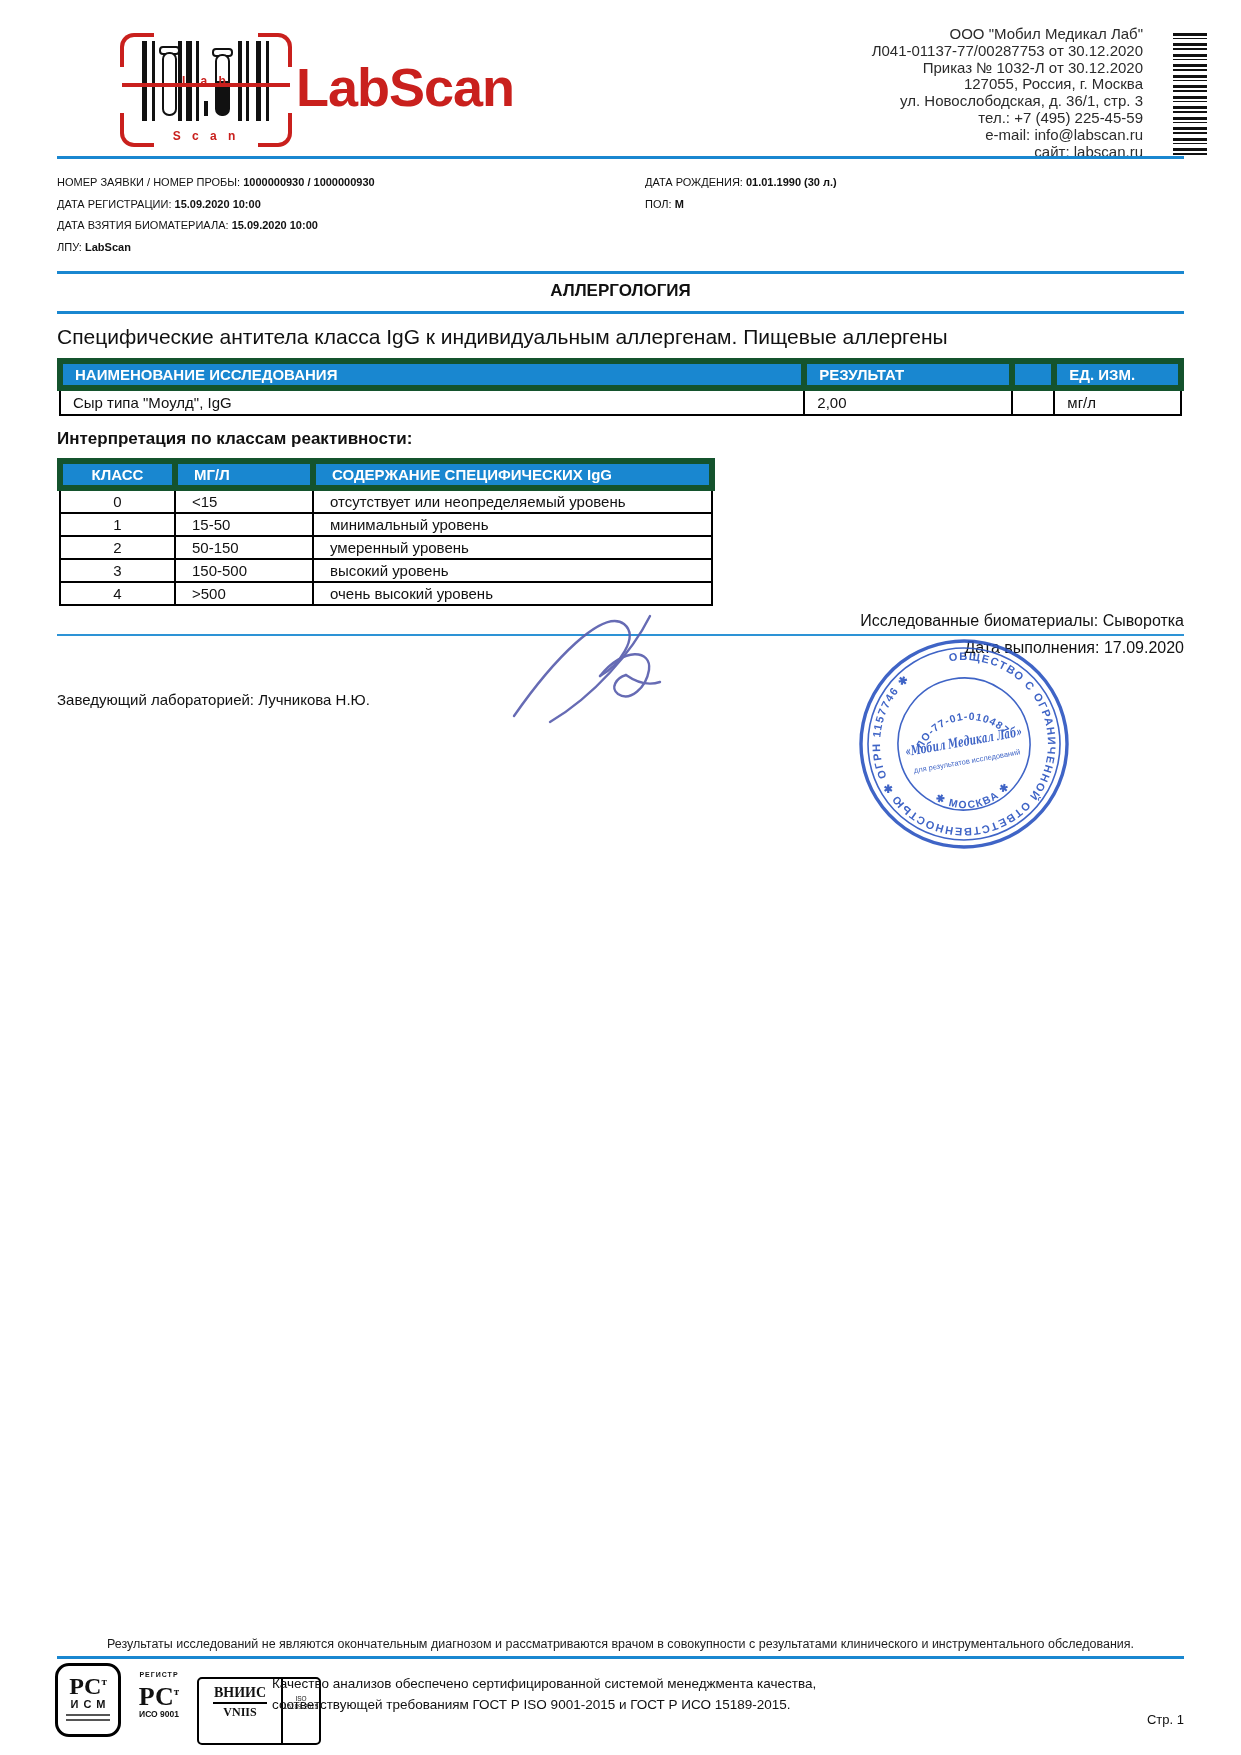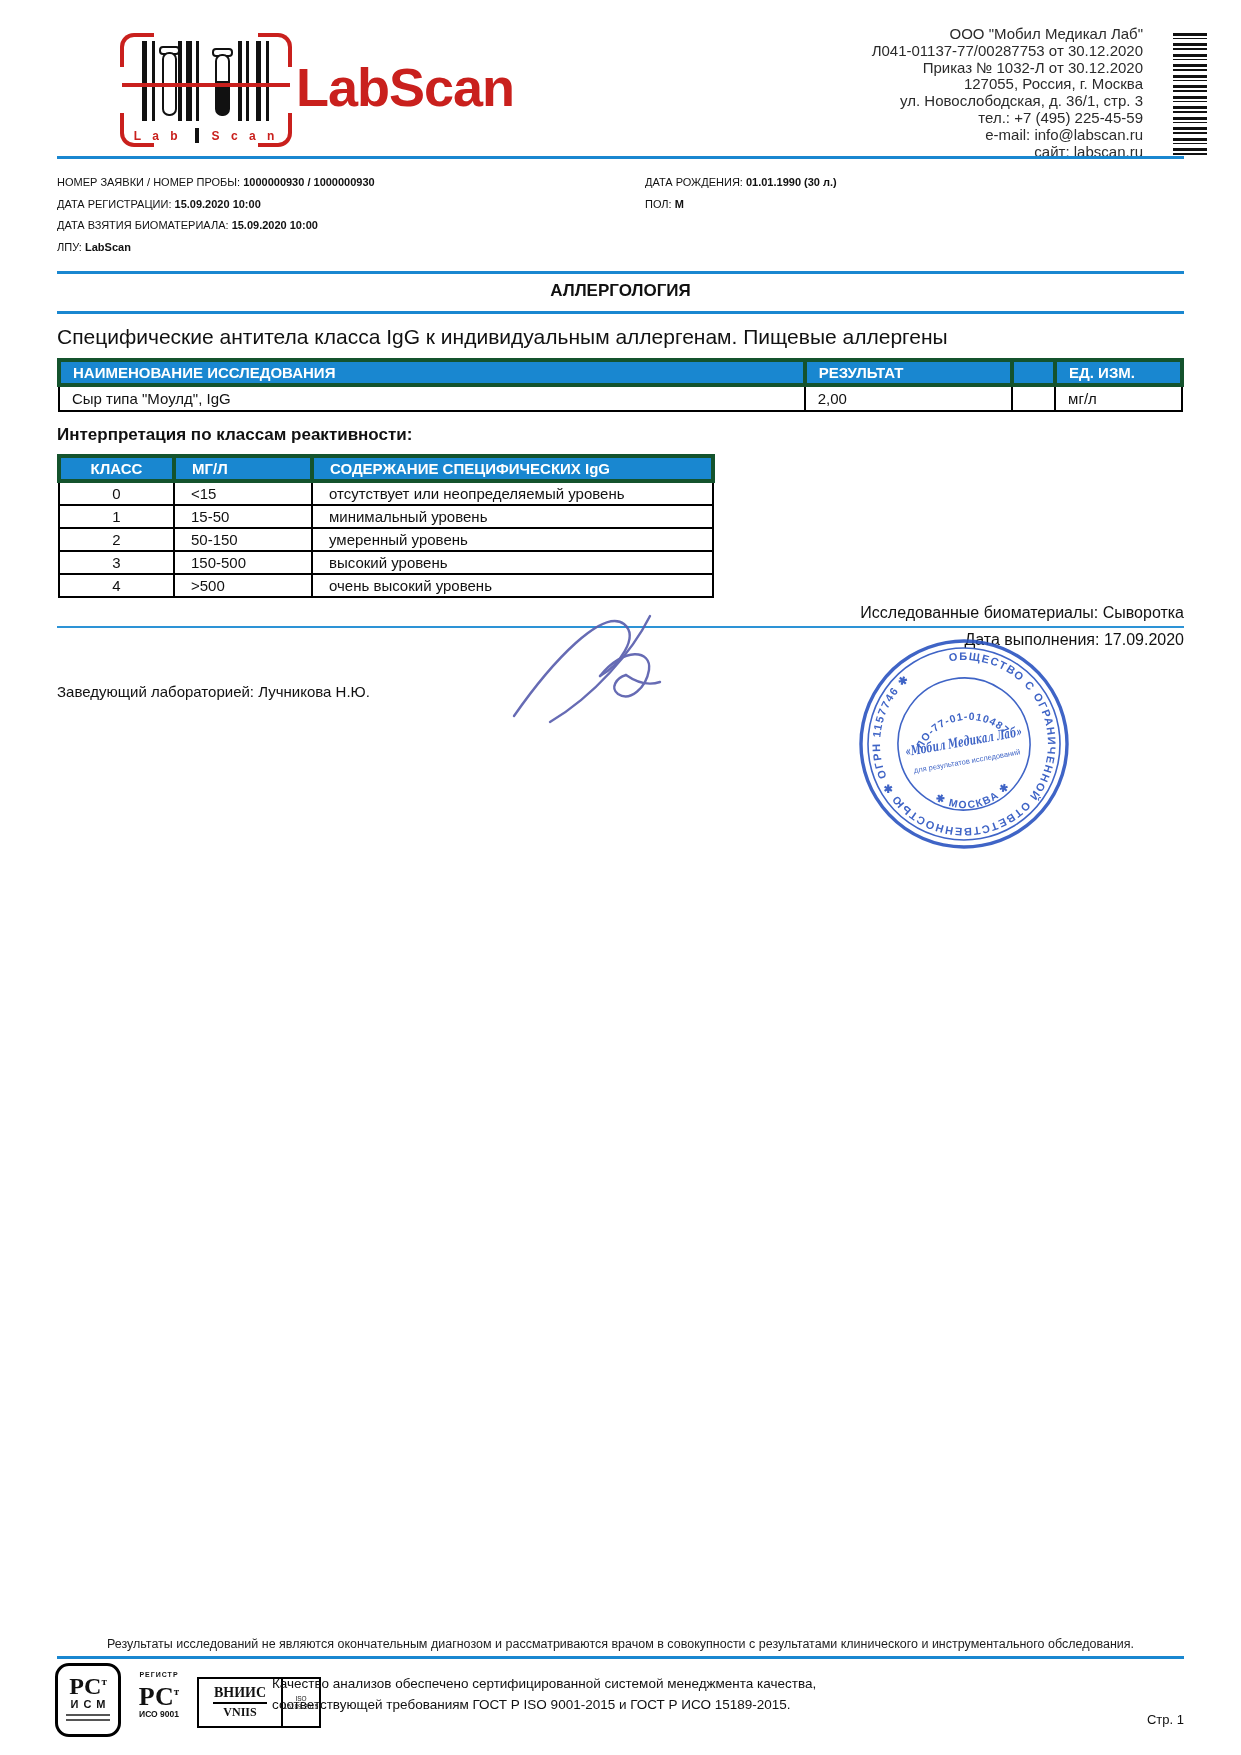--- a/index.html
+++ b/index.html
@@ -7,21 +7,21 @@
   .page { position:relative; width:1241px; height:1755px; background:#fff; margin:0 auto; overflow:hidden; }
 
   
   .logo-box { position:absolute; left:120px; top:33px; width:172px; height:114px; }
   .corner { position:absolute; width:34px; height:34px; border:4px solid #c9201d; }
   .corner.tl { left:0; top:0; border-right:none; border-bottom:none; border-top-left-radius:14px; }
   .corner.tr { right:0; top:0; border-left:none; border-bottom:none; border-top-right-radius:14px; }
   .corner.bl { left:0; bottom:0; border-right:none; border-top:none; border-bottom-left-radius:14px; }
   .corner.br { right:0; bottom:0; border-left:none; border-top:none; border-bottom-right-radius:14px; }
   .logo-caption { position:absolute; left:0; right:0; bottom:4px; display:flex; justify-content:center; align-items:center; gap:13px;
-                  color:#c9201d; font-size:12px; font-weight:bold; letter-spacing:4px; }
+                  color:#c9201d; font-size:12px; font-weight:bold; letter-spacing:4px;flex-direction:column; }
   .logo-caption .bar { width:4px; height:15px; background:#111; }
   .brand { position:absolute; left:296px; top:56px; font-size:54px; font-weight:bold; color:#c9201d; letter-spacing:-1px; }
   .company { position:absolute; right:98px; top:26px; text-align:right; font-size:15px; line-height:16.8px; color:#2b2b2b; }
   .barcode { position:absolute; right:34px; top:33px; width:34px; height:124px;
              background:repeating-linear-gradient(180deg,#111 0 3px,#fff 3px 5px,#111 5px 6px,#fff 6px 10px,#111 10px 13px,#fff 13px 15px,#111 15px 17px,#fff 17px 21px); }
 
   .rule { position:absolute; left:57px; right:57px; height:3px; background:#1987d0; }
   .rule.r1 { top:156px; }
   .rule.r2 { top:271px; }
   .rule.r3 { top:311px; }
@@ -32,21 +32,21 @@
   .info .col-r { flex:1; }
   .info b { font-weight:bold; }
 
   .section-title { position:absolute; left:57px; right:57px; top:281px; text-align:center; font-size:17px; font-weight:bold; }
 
   
   .main { position:absolute; left:57px; right:57px; top:325px; }
   .panel-title { font-size:21px; font-weight:normal; margin-bottom:9px; }
 
   table { border-collapse:collapse; }
-  th { background:#1987d0; color:#fff; font-size:15px; font-weight:bold; text-align:left; padding:2px 12px; border:4px solid #14532d; }
+  th { background:#1987d0; color:#fff; font-size:15px; font-weight:bold; text-align:left; padding:2px 12px; border:6px solid #14532d; }
   td { font-size:15px; padding:3px 12px; border:2px solid #000; background:#fff; }
 
   table.results { width:100%; margin-bottom:13px; }
   table.results col.c-name { width:66.4%; }
   table.results col.c-res  { width:18.5%; }
   table.results col.c-gap  { width:3.8%;  }
   table.results col.c-unit { width:11.3%; }
 
   .interp-title { font-size:17px; font-weight:bold; margin:2px 0 9px; }
   table.interp { width:658px; }
@@ -71,21 +71,21 @@
   .certs { position:absolute; left:55px; top:1663px; display:flex; align-items:flex-start; gap:8px; }
   .cert1 { width:66px; height:74px; border:3px solid #000; border-radius:14px; text-align:center; padding-top:3px; }
   .rst-glyph { font-size:24px; font-weight:bold; font-family:"Liberation Serif", serif; line-height:24px; }
   .rst-glyph sup { font-size:11px; }
   .cert1 .ism { font-size:11px; font-weight:bold; letter-spacing:5px; padding-left:5px; line-height:13px; }
   .fake-line { height:2px; background:#555; margin:3px 8px 0; }
   .cert2 { width:60px; height:72px; text-align:center; padding-top:2px; margin-top:6px; }
   .cert2 .arc { font-size:7px; font-weight:bold; letter-spacing:1px; }
   .cert2 .rst-glyph { font-size:26px; line-height:26px; }
   .cert2 .iso { font-size:8.5px; font-weight:bold; line-height:9px; }
-  .cert3 { display:flex; margin-top:14px; border:2.5px solid #000; border-radius:0; height:51px; }
+  .cert3 { display:flex; margin-top:14px; border:2.5px solid #000; border-radius:5px; height:68px; }
   .cert3 .vniis { width:82px; text-align:center; font-family:"Liberation Serif", serif; font-weight:bold; padding-top:6px; }
   .cert3 .vniis .l1 { font-size:14px; line-height:15px; }
   .cert3 .vniis .sep { height:2px; background:#000; margin:2px 14px; }
   .cert3 .vniis .l2 { font-size:12px; line-height:13px; }
   .cert3 .iso-tab { width:38px; border-left:2.5px solid #000; font-size:6.5px; line-height:8px; text-align:center; padding-top:16px; }
   .quality { position:absolute; left:272px; top:1673px; font-size:13.5px; line-height:21px; }
   .page-num { position:absolute; right:57px; top:1712px; font-size:13px; }
 </style>
 </head>
 <body>

